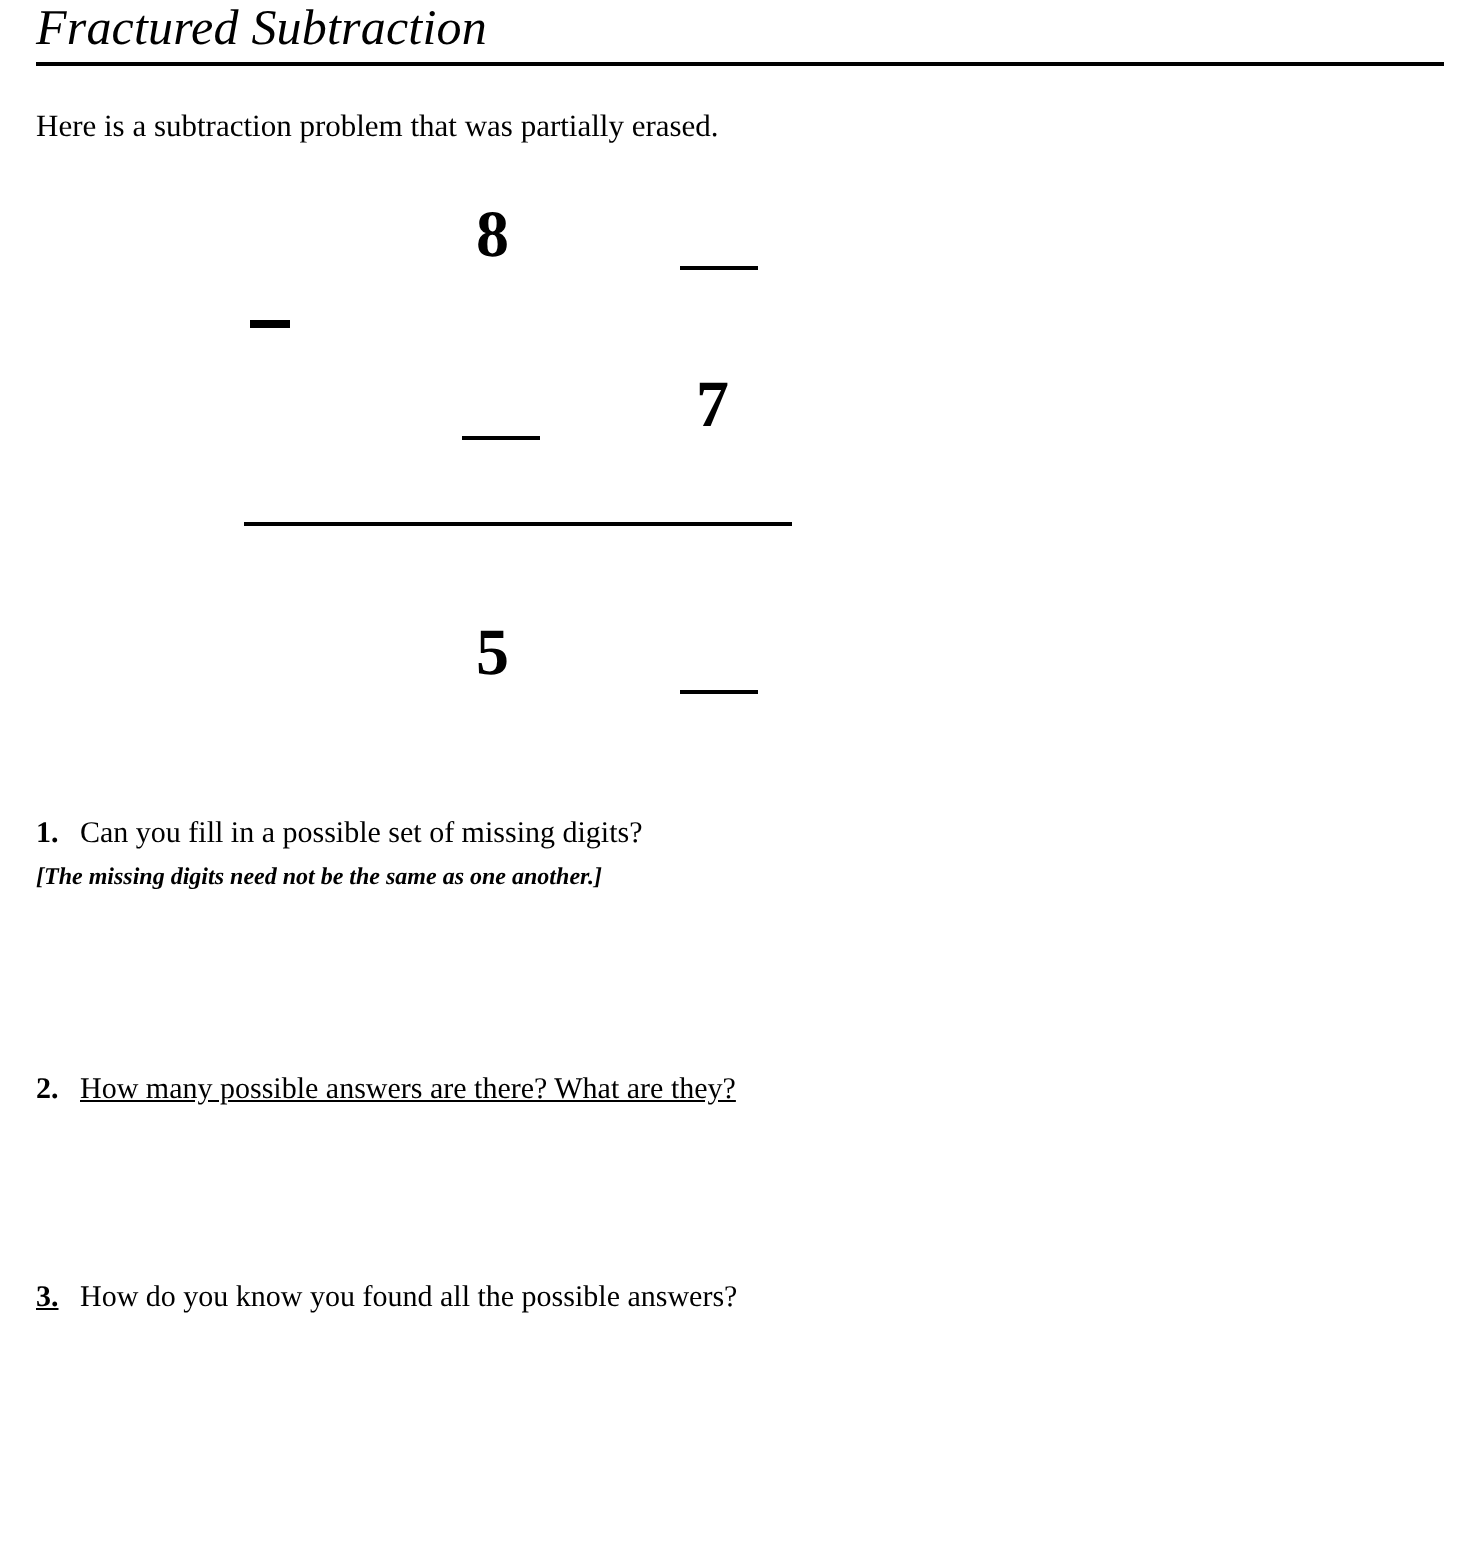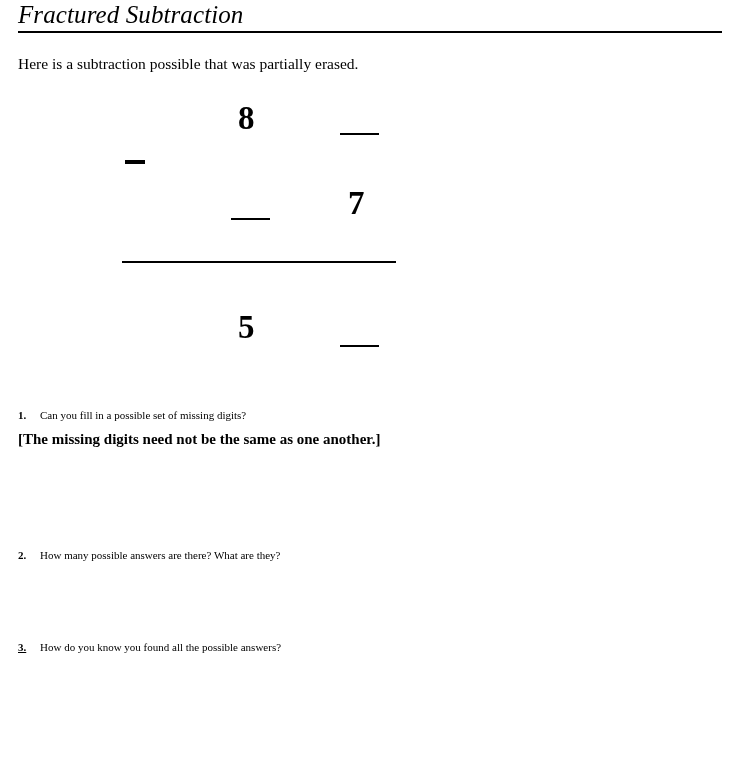--- a/index.html
+++ b/index.html
@@ -88,54 +88,55 @@
     top: 171px;
     width: 274px;
     height: 2px;
     background: #000000;
   }
 
   
   .question {
     position: absolute;
     left: 18px;
-    font-size: 11px;
+    font-size: 15px;
     white-space: nowrap;
   }
   .q-number {
     font-weight: bold;
     display: inline-block;
     min-width: 14px;
   }
   .q-number.underlined {
     text-decoration: underline;
   }
   .q-text {
     padding-left: 8px;
   }
   .q-note {
     position: absolute;
     left: 18px;
-    font-size: 15px;
+    font-size: 12px;
     font-weight: bold;
+    font-style: italic;
     white-space: nowrap;
   }
 
   .question-1 { top: 409px; }
   .note-1     { top: 431px; }
-  .question-2 { top: 549px; }
+  .question-2 { top: 537px; text-decoration: underline; }
   .question-3 { top: 641px; }
 </style>
 </head>
 <body>
 
 <div class="page-title">Fractured Subtraction</div>
 <div class="title-rule"></div>
 
-<div class="intro-text">Here is a subtraction possible that was partially erased.</div>
+<div class="intro-text">Here is a subtraction problem that was partially erased.</div>
 
 <div class="problem">
 
   <span class="digit digit-minuend-tens">8</span>
   <span class="blank blank-minuend-ones"></span>
 
   <span class="minus-sign"></span>
 
   <span class="blank blank-subtrahend-tens"></span>
   <span class="digit digit-subtrahend-ones">7</span>

